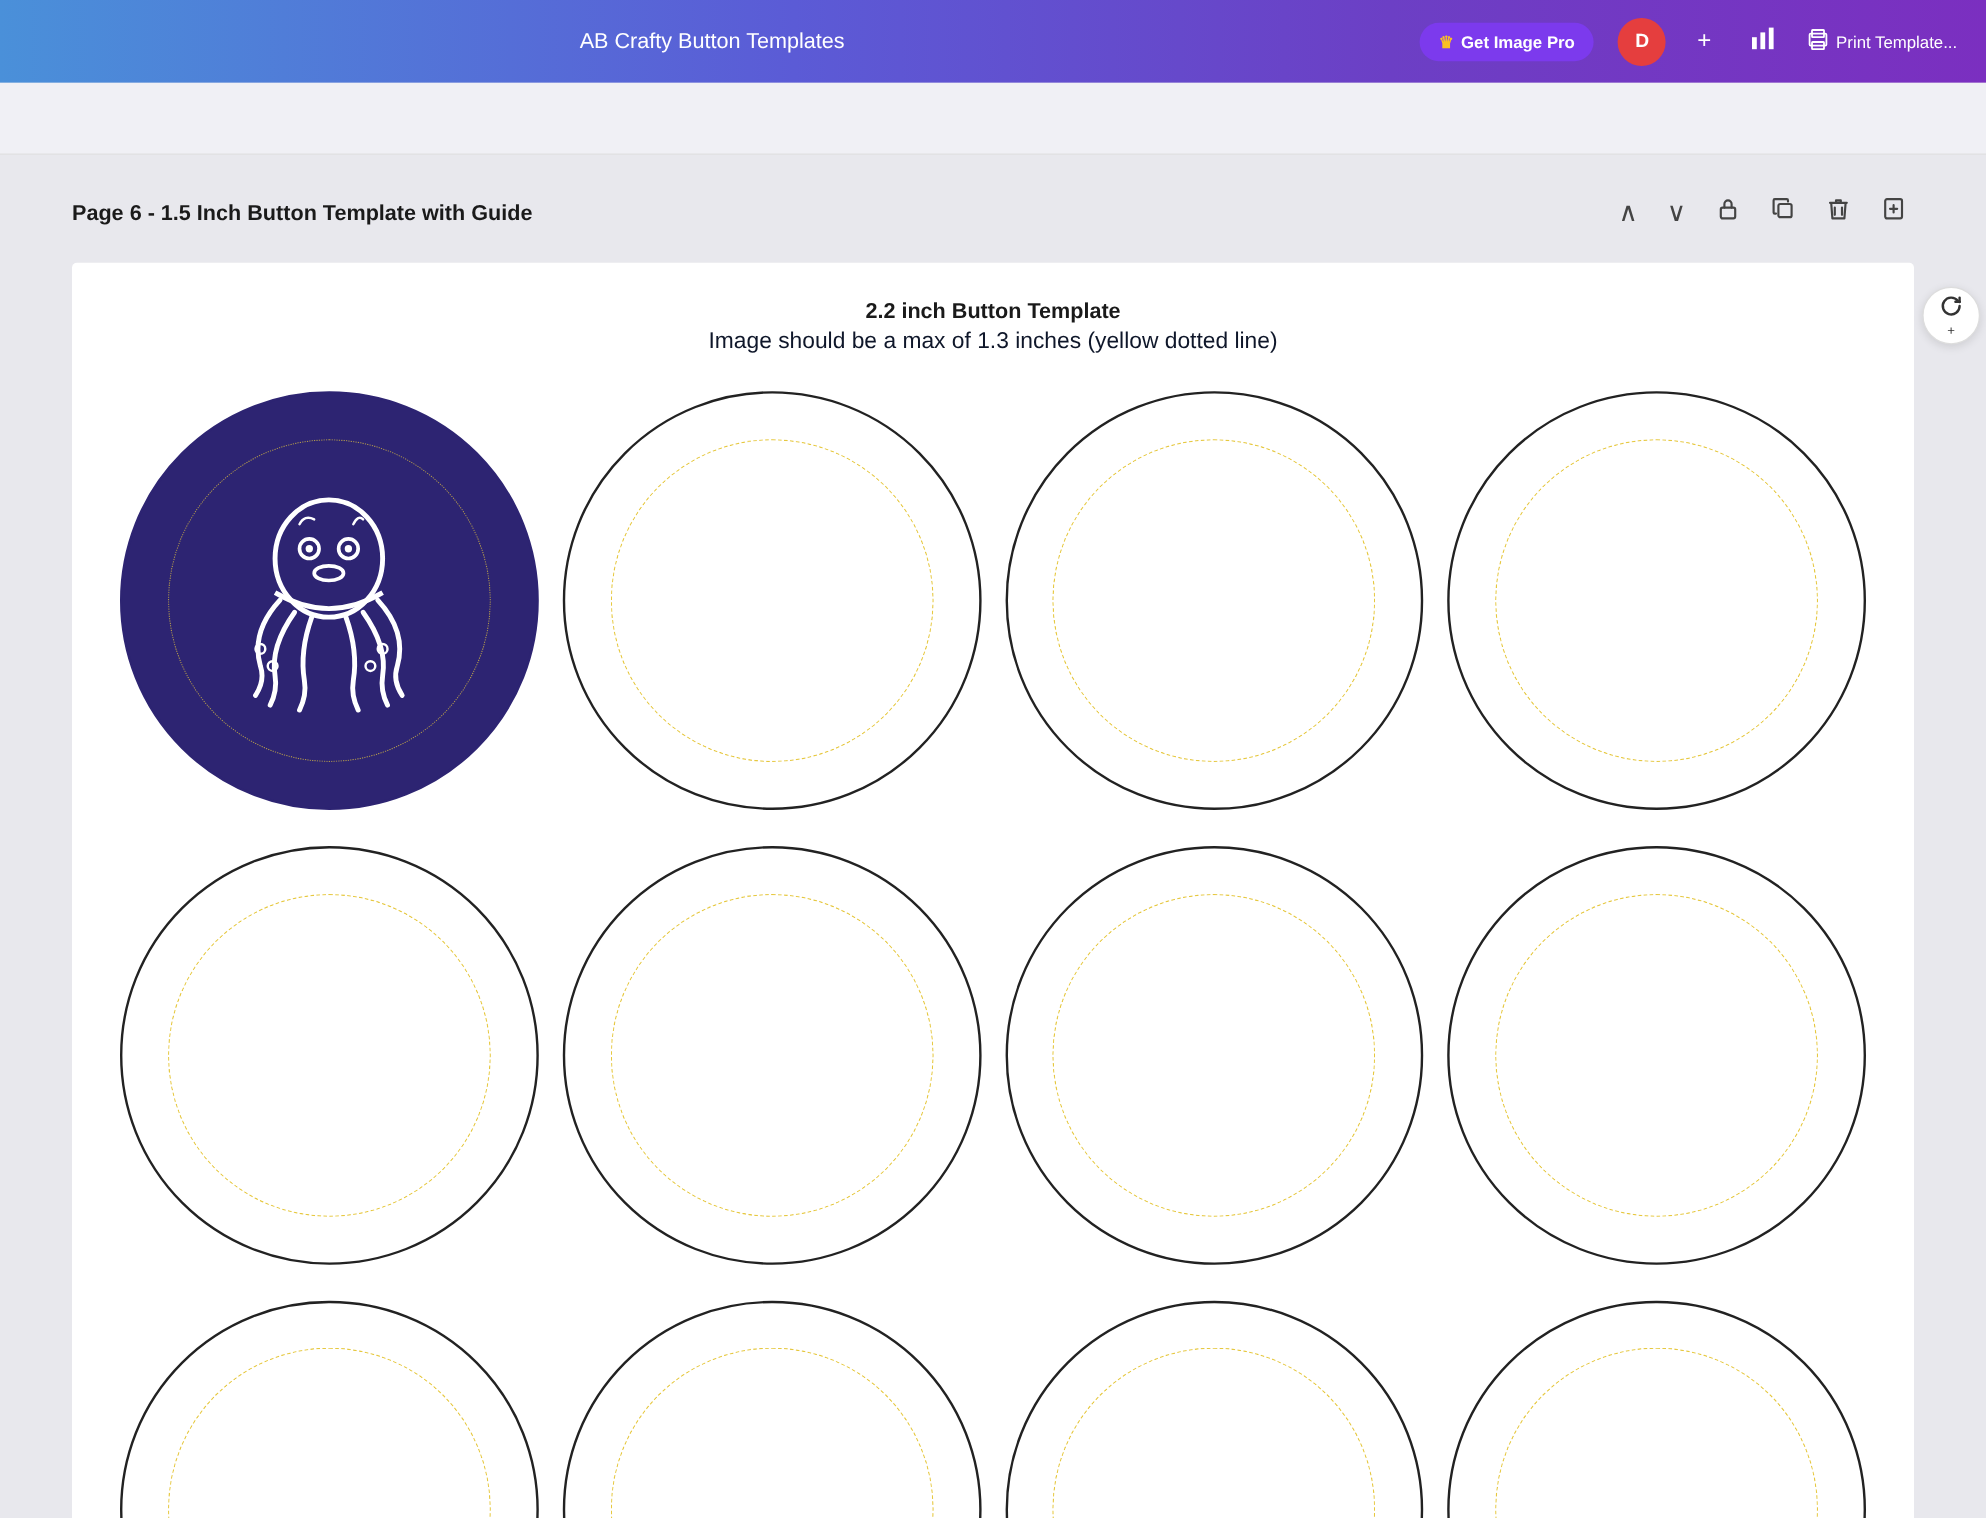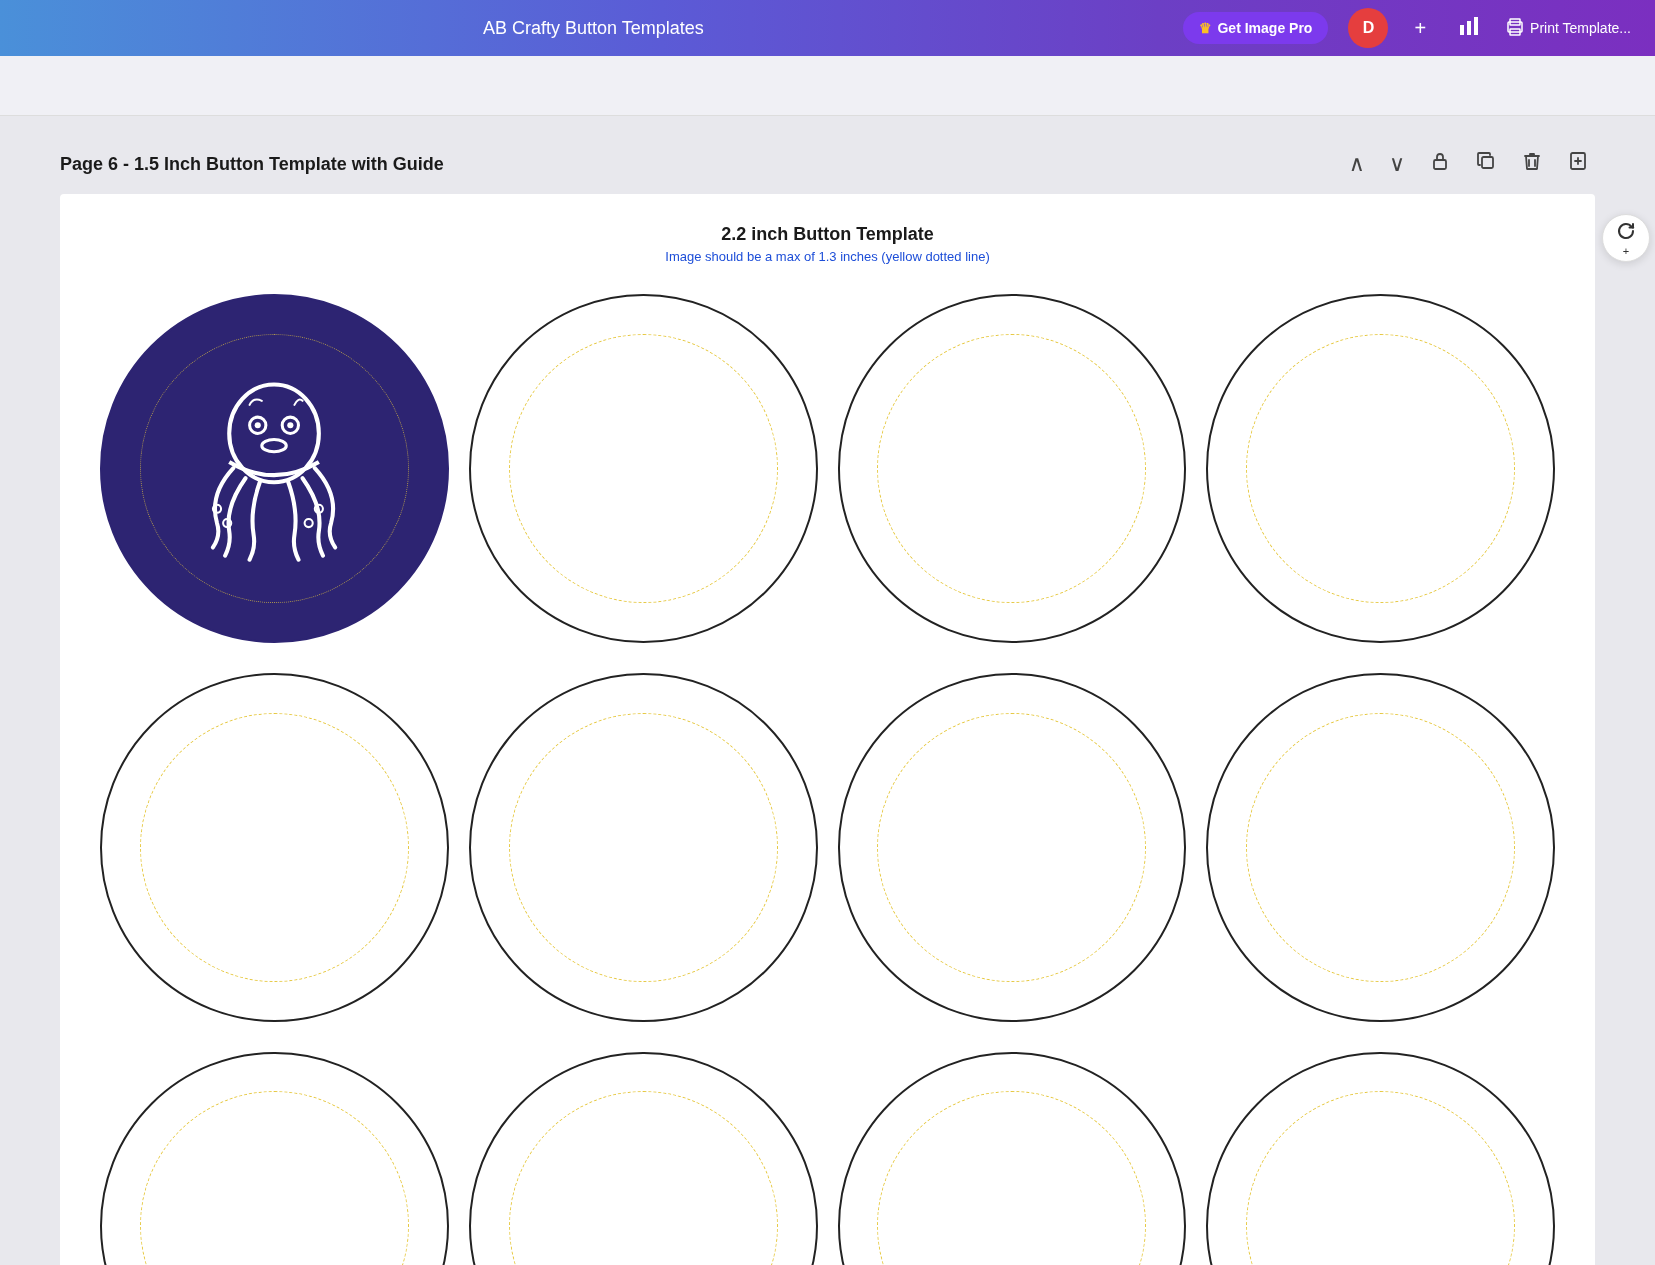--- a/index.html
+++ b/index.html
@@ -1,21 +1,21 @@
 <!DOCTYPE html>
 <html><head>
   <meta charset="utf-8">
   <style>
     * { margin: 0; padding: 0; box-sizing: border-box; }
     body { font-family: 'Segoe UI', Arial, sans-serif; background: #e8e8ed; width: 1655px; min-height: 1265px; overflow-x: hidden; }
 
     
     .navbar {
       background: linear-gradient(90deg, #4a90d9 0%, #5b5bd6 40%, #6c3fc5 70%, #7b2fc0 100%);
-      height: 56px;
+      height: 69px;
       display: flex;
       align-items: center;
       padding: 0 24px;
       gap: 20px;
     }
     .navbar-title {
       color: white;
       font-size: 18px;
       font-weight: 500;
       flex: 1;
@@ -79,21 +79,21 @@
       padding: 20px 60px;
       background: #e8e8ed;
     }
 
     
     .page-section-header {
       display: flex;
       align-items: center;
       justify-content: space-between;
       padding: 10px 0 12px 0;
-      margin-bottom: 0;
+      margin-bottom: 12px;
     }
     .page-section-title {
       font-size: 18px;
       font-weight: 700;
       color: #1a1a1a;
     }
     .page-section-actions {
       display: flex;
       align-items: center;
       gap: 12px;
@@ -137,22 +137,22 @@
     
     .doc-title {
       text-align: center;
       font-size: 18px;
       font-weight: 700;
       margin-bottom: 4px;
       color: #1a1a1a;
     }
     .doc-subtitle {
       text-align: center;
-      font-size: 13px;
-      color: #1d4ed8;
+      font-size: 19px;
+      color: #0f172a;
       margin-bottom: 30px;
     }
 
     
     .button-grid {
       display: grid;
       grid-template-columns: repeat(4, 1fr);
       gap: 30px 20px;
       width: 100%;
     }

